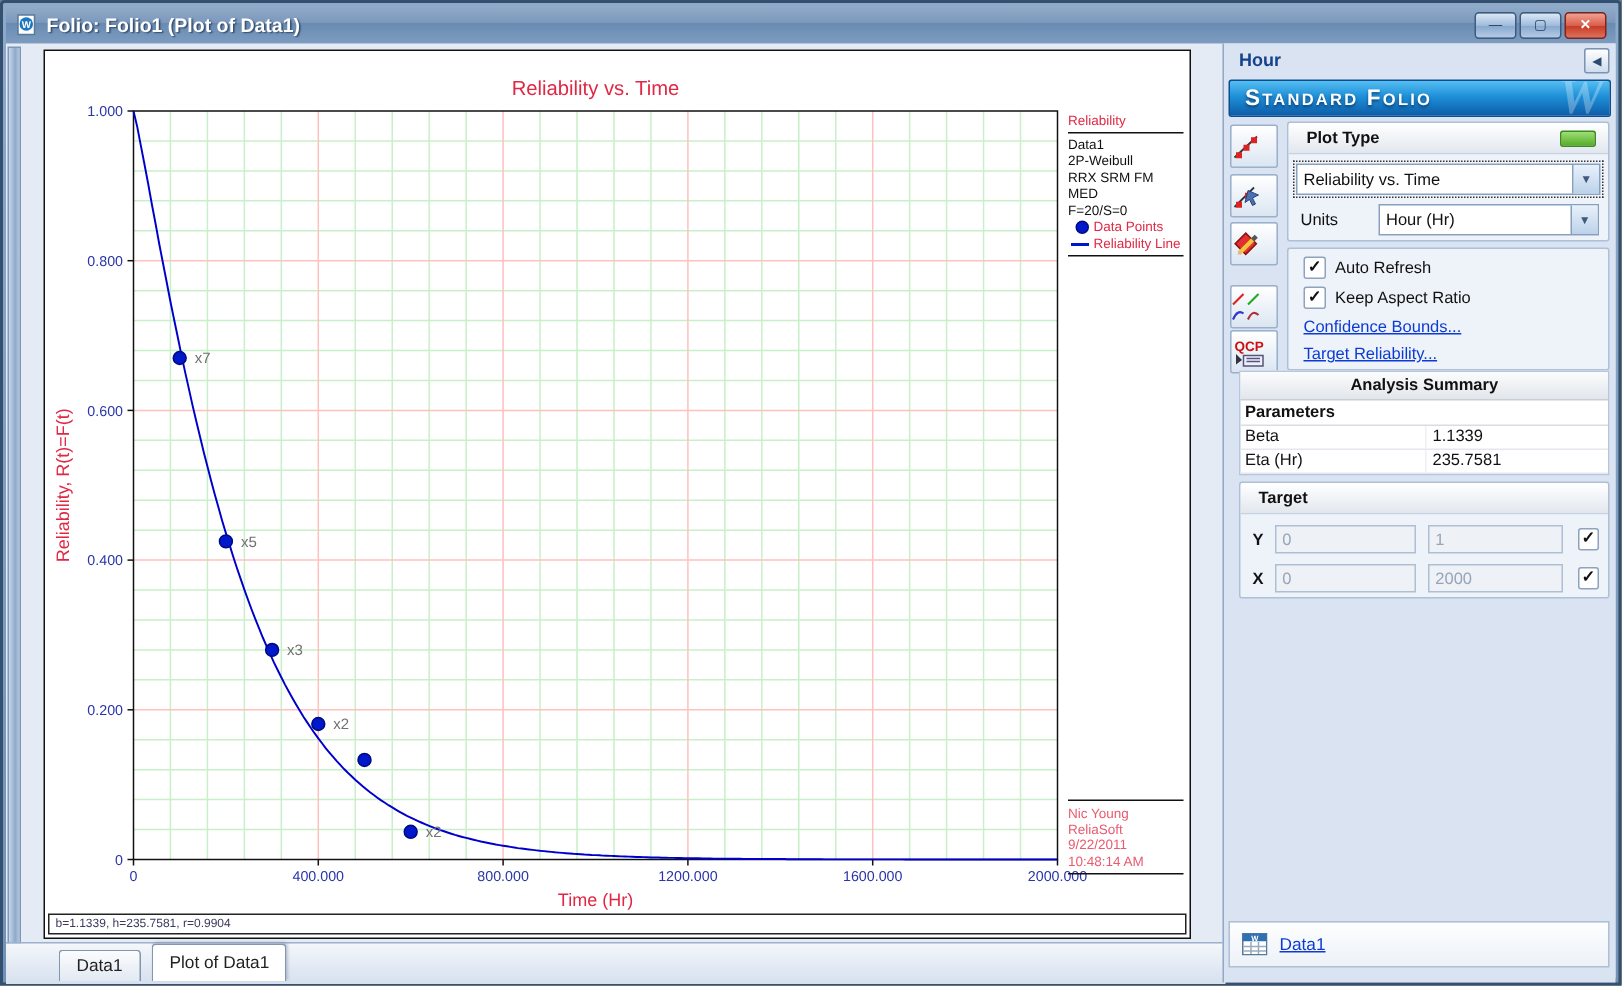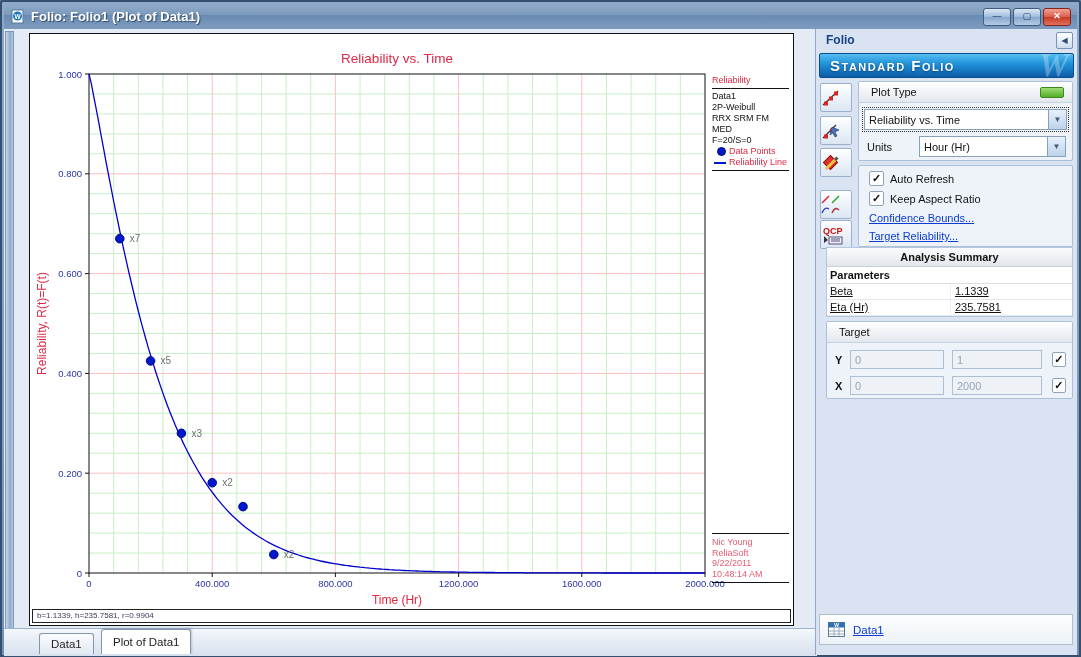--- a/index.html
+++ b/index.html
@@ -64,21 +64,21 @@
        text-shadow:0 1px 2px rgba(0,30,70,.6);}
   #banner-w{position:absolute;right:4px;top:-8px;font-size:34px;font-weight:bold;font-style:italic;
        color:rgba(255,255,255,.28);font-family:"Liberation Serif",serif;}
 
   .icon-col-btn{position:absolute;left:4px;width:30px;height:27px;border:1px solid #9ab0cc;border-radius:2px;
        background:linear-gradient(#ffffff,#dbe6f2);display:flex;align-items:center;}
 
   .gbox{position:absolute;left:42px;width:213px;border:1px solid #aebfd8;border-radius:2px;background:#eef3fa;}
   .gbox-head{height:20px;border-bottom:1px solid #c4d2e4;border-radius:2px 2px 0 0;
        background:linear-gradient(#ffffff,#e2e7ee);display:flex;align-items:center;padding:0 8px 0 12px;}
-  .gbox-head span{font-size:11px;font-weight:normal;color:#111;}
+  .gbox-head span{font-size:11px;font-weight:bold;color:#111;}
   .green-pill{margin-left:auto;width:22px;height:9px;border:1px solid #3c8a1d;border-radius:2px;
        background:linear-gradient(#9ede76,#55ad27);}
   .drop{height:19px;border:1px solid #86a0be;background:#fff;display:flex;align-items:center;position:relative;}
   .drop .val{font-size:11px;color:#111;padding-left:4px;flex:1;white-space:nowrap;overflow:hidden;}
   .drop .arrowbox{width:17px;height:100%;border-left:1px solid #86a0be;
        background:linear-gradient(#e8f1fb,#bcd2ea);display:flex;align-items:center;justify-content:center;
        font-size:8px;color:#41597a;}
   .drop.focused{outline:1px dotted #333;outline-offset:1px;}
   .units-row{display:flex;align-items:center;margin:6px 6px 7px 8px;}
   .units-row label{font-size:11px;color:#111;width:52px;}
@@ -86,21 +86,21 @@
   .cbx{width:13px;height:13px;border:1px solid #8fa3bd;background:#fff;border-radius:2px;
        font-size:11px;line-height:12px;text-align:center;color:#111;font-weight:bold;}
   .cb-row span.lbl{font-size:11px;color:#111;margin-left:6px;}
   a.plink{font-size:11px;color:#0c3bd4;text-decoration:underline;display:block;margin:6px 0 0 10px;}
 
   #analysis{position:absolute;left:10px;width:245px;background:#fff;border:1px solid #b5c6de;}
   #analysis .ahead{height:18px;background:linear-gradient(#fbfcfd,#e2e6eb);border-bottom:1px solid #c8cfd8;
        text-align:center;font-size:11px;font-weight:bold;color:#111;line-height:18px;}
   #analysis .prow{height:16px;border-bottom:1px solid #d8dde4;font-size:11px;font-weight:bold;color:#111;
        line-height:16px;padding-left:3px;}
-  .trow{display:flex;height:15px;border-bottom:1px solid #e4e8ee;font-size:11px;color:#111;line-height:15px;text-decoration:underline;}
+  .trow{display:flex;height:15px;border-bottom:1px solid #e4e8ee;font-size:11px;color:#111;line-height:15px;}
   .trow .c1{width:120px;padding-left:3px;border-right:1px solid #eceff3;}
   .trow .c2{flex:1;padding-left:4px;}
 
   #scaling .srow{display:flex;align-items:center;margin:7px 6px 0 8px;}
   #scaling .srow .axis{font-size:11px;font-weight:bold;color:#111;width:16px;}
   .dis-input{height:17px;border:1px solid #aebfd4;background:#eef2f7;color:#98a4b8;font-size:11px;
        padding:0 0 0 4px;font-family:"Liberation Sans",sans-serif;}
   .dis-input.w1{width:88px;margin-right:8px;}
   .dis-input.w2{width:84px;margin-right:10px;}
 
@@ -261,21 +261,21 @@
       <div class="tab" style="left:35px">
         <span>Data1</span>
       </div>
       <div class="tab active" style="left:97px">
         <span>Plot of Data1</span>
       </div>
     </div>
 
     <div id="panel">
       <div id="panel-head">
-        <span id="panel-title">Folio</span>
+        <span id="panel-title">Hour</span>
         <div id="panel-collapse">
           <span>◀</span>
         </div>
       </div>
 
       <div id="banner">
         <span id="banner-text">Standard Folio</span>
         <span id="banner-w">W</span>
       </div>
 

